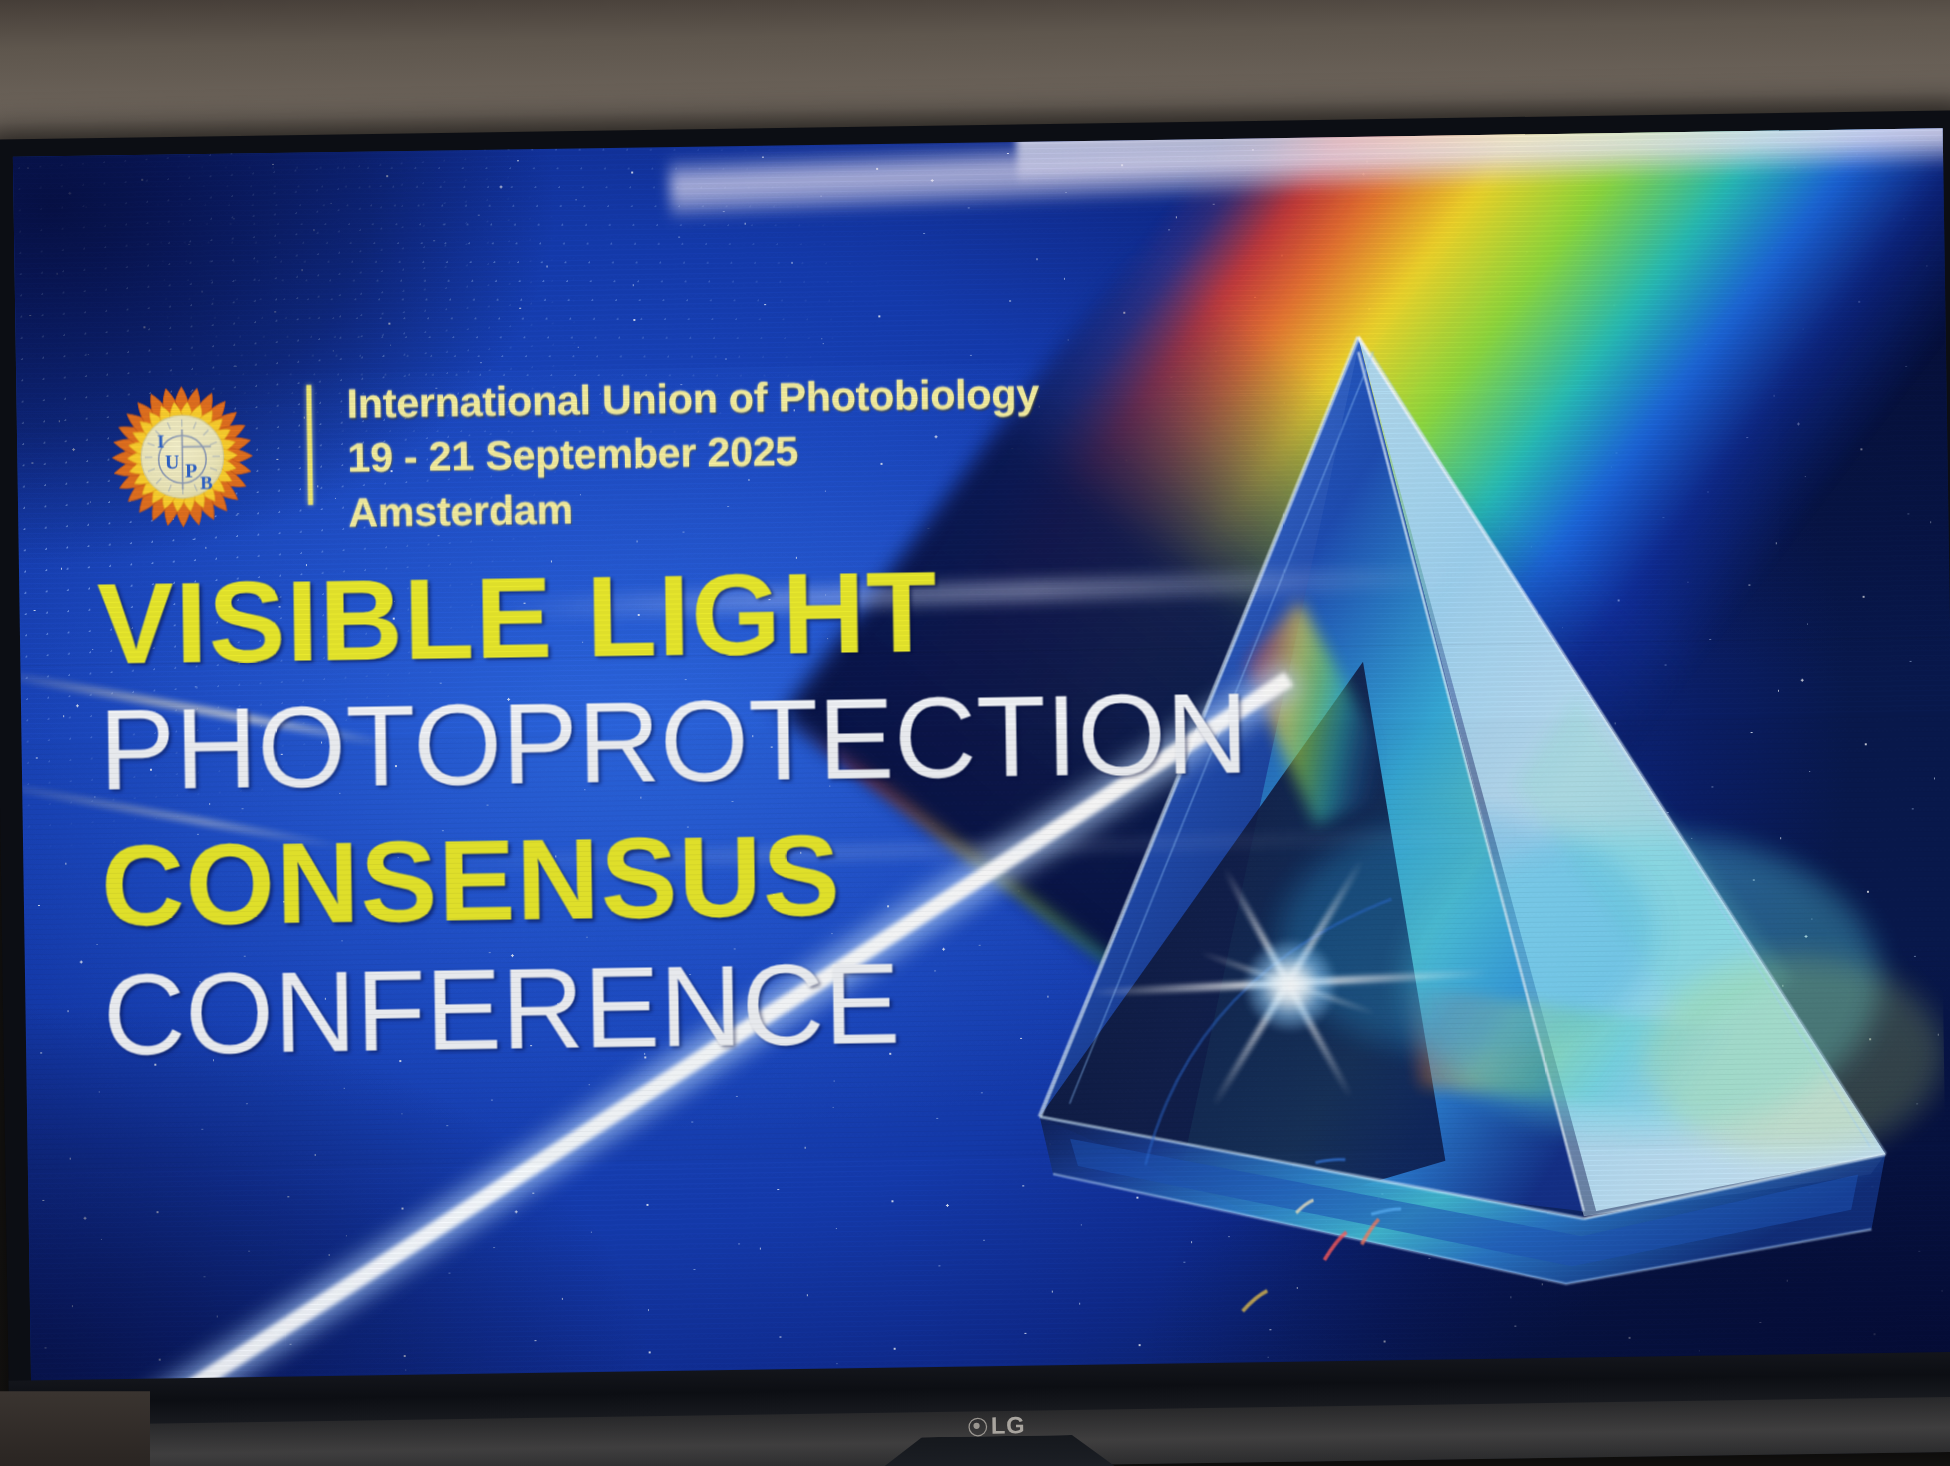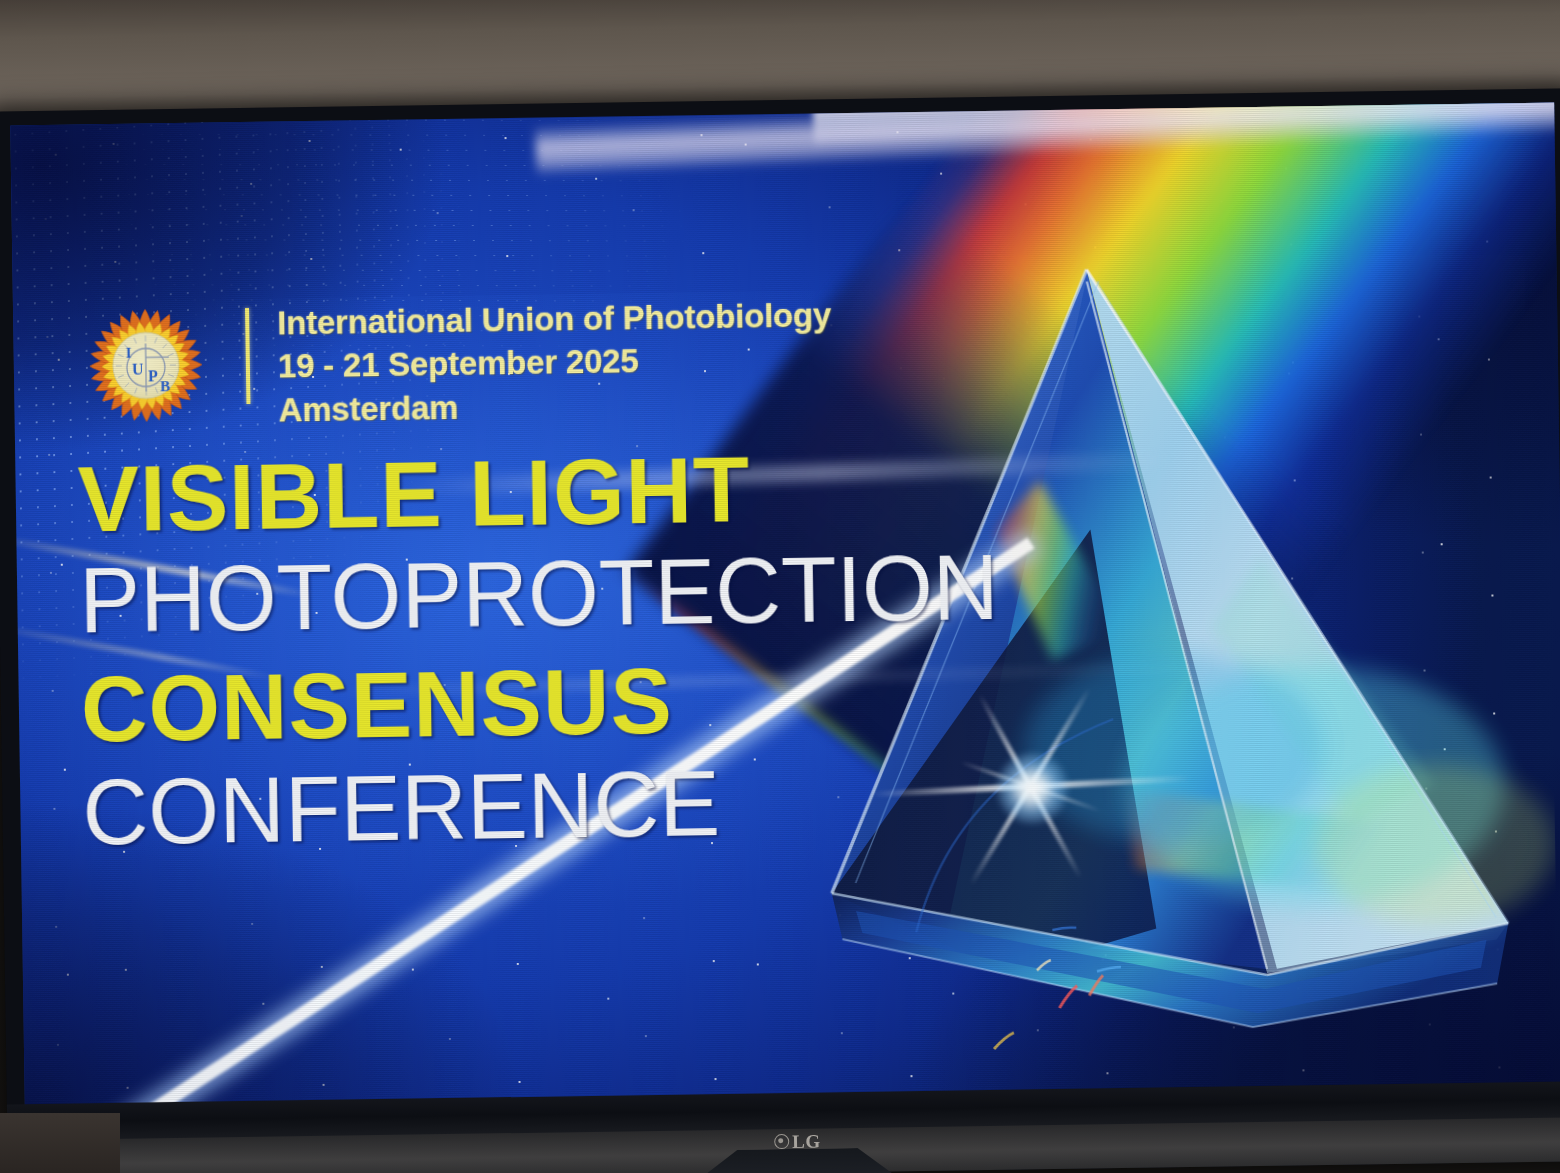--- a/index.html
+++ b/index.html
@@ -288,21 +288,20 @@
     border:1.6px solid #9a9690;
     position:relative;
   }
   #lg-badge .lg-mark::after {
     content:""; position:absolute; left:3px; top:3px; width:5px; height:5px;
     border-radius:50%; background:#9a9690;
   }
   #lg-badge .lg-text {
     font-size:19px; font-weight:bold; color:#a8a49e; letter-spacing:0.5px;
     line-height:1;
-    font-family:Liberation Serif, serif;
   }
   
   #stand {
     position:absolute; left:50%; transform:translateX(-50%);
     bottom:-6px; width:200px; height:30px;
     background:linear-gradient(180deg,#15181d 0%,#1d2026 100%);
     clip-path:polygon(20% 0, 80% 0, 100% 100%, 0% 100%);
   }
   
   #wall-bottom-left {

